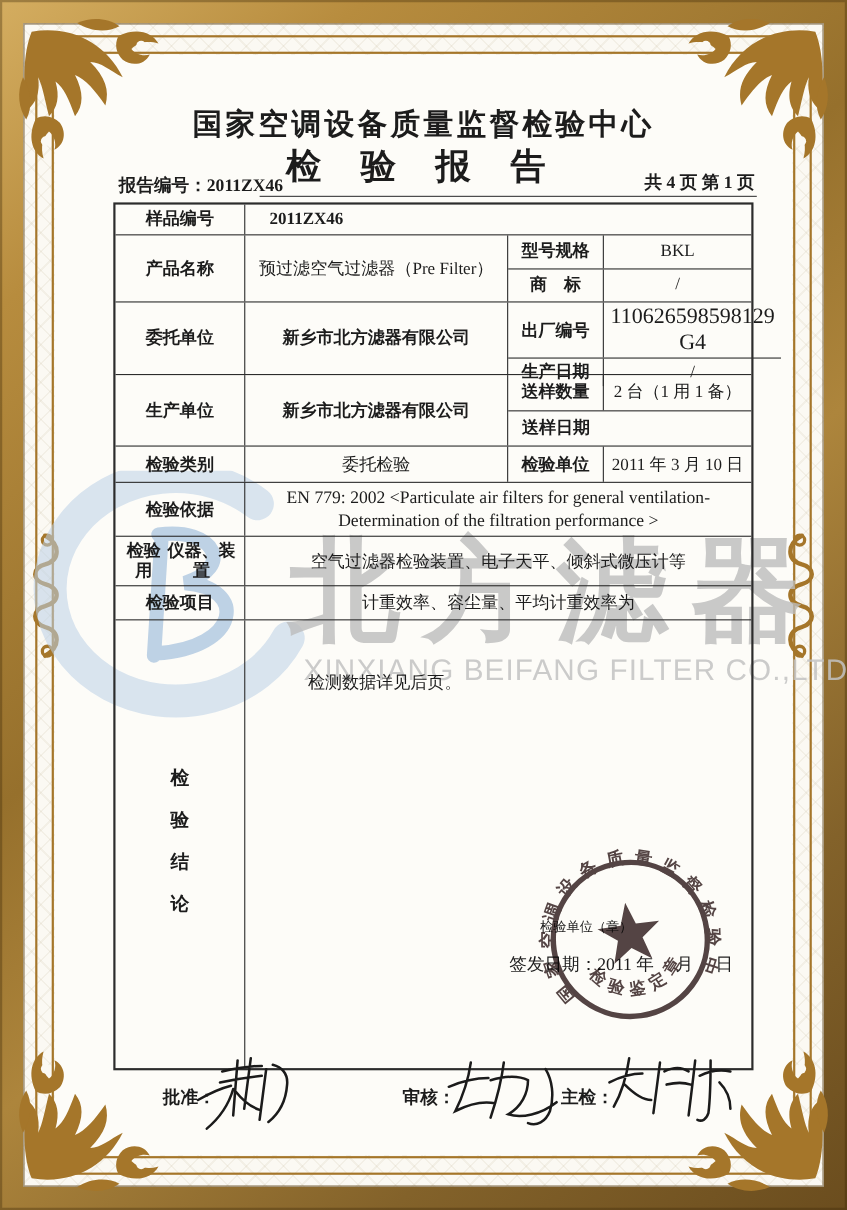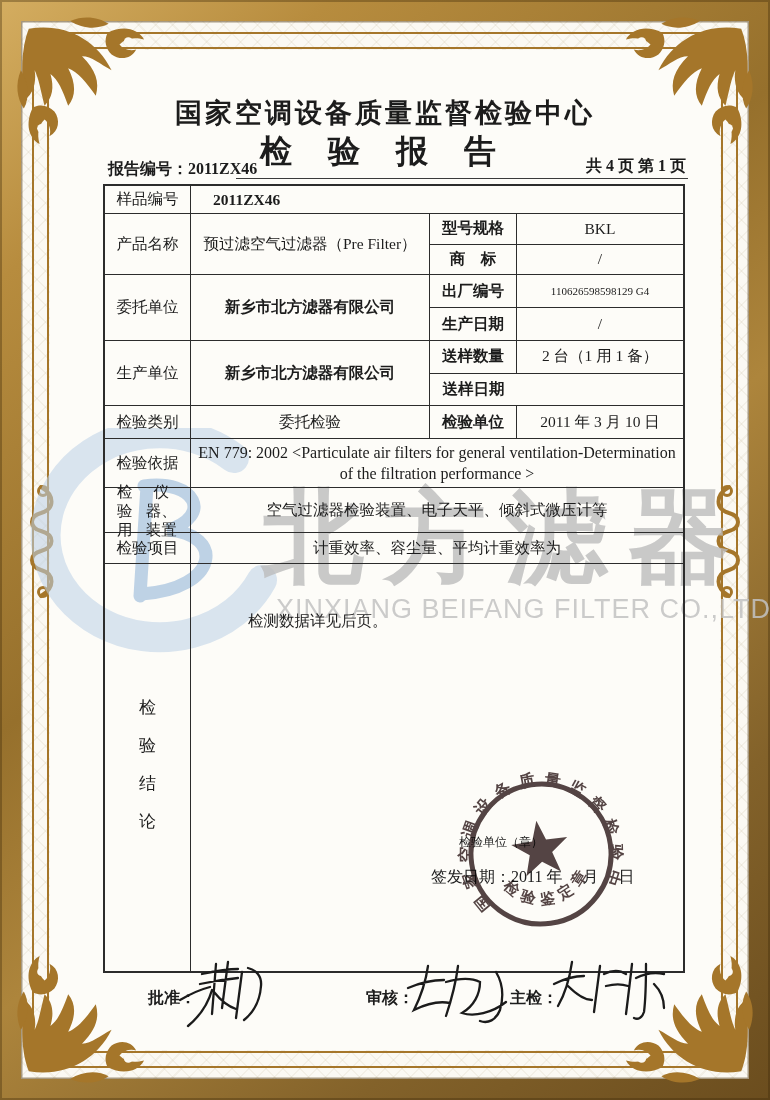--- a/index.html
+++ b/index.html
@@ -68,21 +68,21 @@
   
   .report-table {
     position: absolute; left: 103px; top: 184px; width: 582px; height: 789px;
     border: 2px solid #2c2c2c; display: flex; flex-direction: column;
     background: transparent; font-size: 15.5px;
   }
   .trow { display: flex; border-bottom: 1.5px solid #2c2c2c; flex: none; }
   .trow:last-child { border-bottom: none; }
   .tcell { border-right: 1.5px solid #2c2c2c; display: flex; align-items: center; justify-content: center; text-align: center; padding: 2px 6px; }
   .tcell:last-child { border-right: none; }
-  .c1 { width: 86px; flex: none; font-weight: normal; }
+  .c1 { width: 118px; flex: none; font-weight: bold; }
   .c2 { width: 239px; flex: none; }
   .c3 { width: 87px; flex: none; font-weight: bold; }
   .c4 { flex: 1; }
   .fill { flex: 1; }
   .subcol { flex: 1; display: flex; flex-direction: column; }
   .subrow { flex: 1; display: flex; }
   .subrow.divided { border-bottom: 1.5px solid #2c2c2c; }
   .left-pad { justify-content: flex-start; text-align: left; padding-left: 22px; font-weight: bold; }
   .small-line { font-size: 16px; line-height: 21px; }
   .two-line { line-height: 19px; }
@@ -211,21 +211,21 @@
           </div>
         </div>
       </div>
 
       <div class="trow" style="height:66px">
         <div class="tcell c1">委托单位</div>
         <div class="tcell c2" style="font-weight:bold">新乡市北方滤器有限公司</div>
         <div class="subcol">
           <div class="subrow divided">
             <div class="tcell c3">出厂编号</div>
-            <div class="tcell c4" style="font-size:11px">110626598598129 G4</div>
+            <div class="tcell c4" style="font-size:20px">110626598598129 G4</div>
           </div>
           <div class="subrow">
             <div class="tcell c3">生产日期</div>
             <div class="tcell c4">/</div>
           </div>
         </div>
       </div>
 
       <div class="trow" style="height:65px">
         <div class="tcell c1">生产单位</div>

